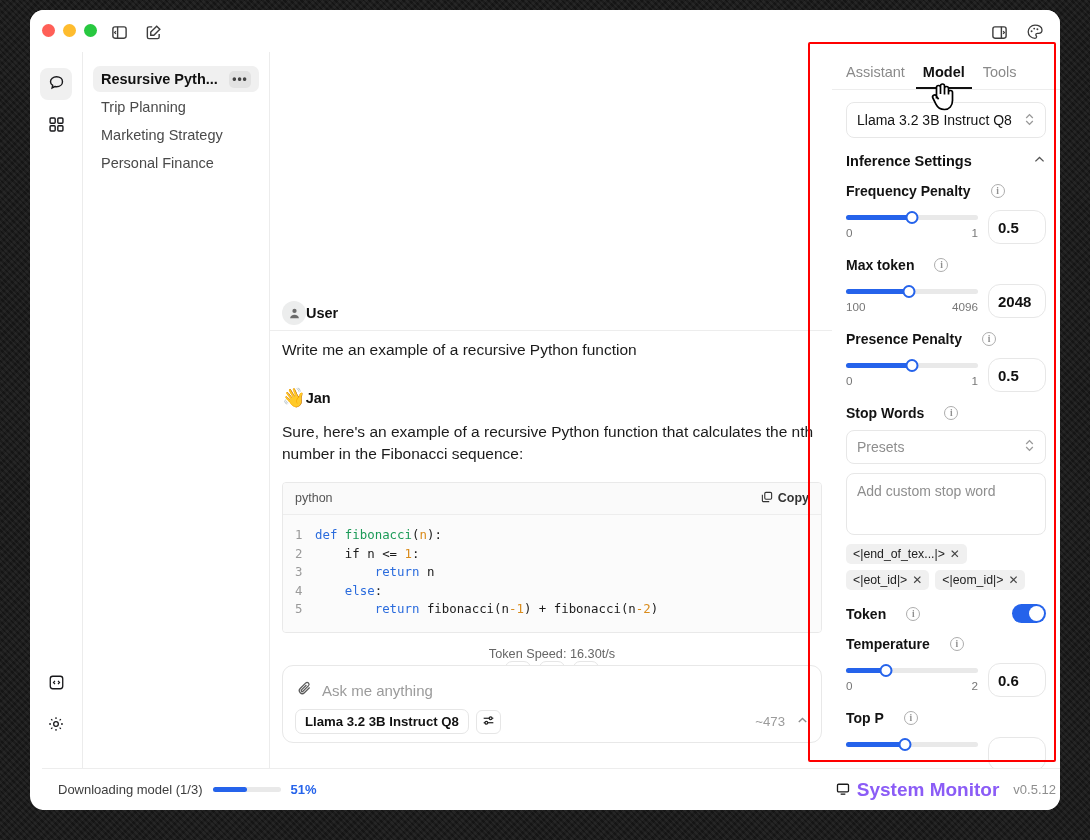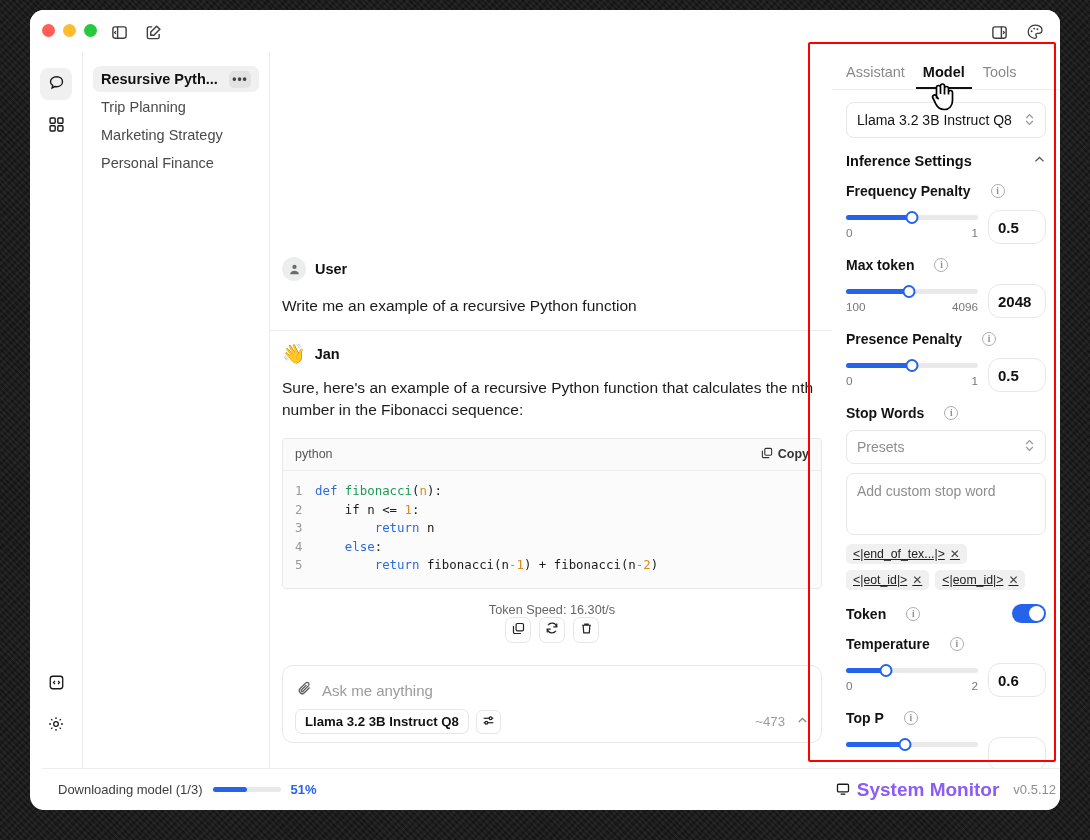--- a/index.html
+++ b/index.html
@@ -85,21 +85,21 @@
     font-size: 12px; color: #444; letter-spacing: 1px; line-height: 7px; flex: 0 0 auto;
   }
   .thread .tlabel { overflow: hidden; text-overflow: ellipsis; }
 
   
   .chat {
     position: absolute; left: 240px; top: 42px; width: 562px; height: 716px;
     background: #ffffff; overflow: hidden;
   }
   .msg-user { position: absolute; left: 12px; top: 205px; width: 540px; }
-  .msg-head { display: flex; align-items: center; gap: 9px; margin-bottom: 14px; }
+  .msg-head { display: flex; align-items: center; margin-bottom: 14px; margin-top: 44px; }
   .avatar {
     width: 24px; height: 24px; border-radius: 50%; background: #eceded;
     display: flex; align-items: center; justify-content: center; color: #6b6b6b;
   }
   .emoji { font-size: 19px; line-height: 1; }
   .who { font-size: 14.5px; font-weight: 700; color: #111; }
   .body-text { font-size: 15.5px; color: #1b1b1b; line-height: 1.45; }
   .divider { position: absolute; left: 0; top: 278px; width: 562px; height: 1px; background: #ededed; }
 
   .msg-asst { position: absolute; left: 12px; top: 292px; width: 540px; }
@@ -220,21 +220,21 @@
     display: flex; align-items: center; justify-content: space-between; padding: 0 10px;
     font-size: 14px; color: #8e8e8e;
   }
   .stopbox {
     margin-top: 9px; height: 62px; border: 1px solid #e7e7e7; border-radius: 8px;
     padding: 9px 10px; font-size: 14px; color: #8e8e8e;
   }
   .chips { display: flex; flex-wrap: wrap; gap: 6px; margin-top: 9px; }
   .chip {
     background: #f0f0f0; border-radius: 5px; padding: 3px 7px;
-    font-size: 12.3px; color: #222; display: flex; align-items: center; gap: 5px; text-decoration: underline;
+    font-size: 12.3px; color: #222; display: flex; align-items: center; gap: 5px;
   }
   .chip .x { color: #444; font-size: 12px; }
 
   .toggle-row {
     display: flex; align-items: center; justify-content: space-between;
     padding: 0 14px; margin-top: 14px;
   }
   .switch {
     width: 34px; height: 19px; border-radius: 10px; background: #2563eb; position: relative;
   }

